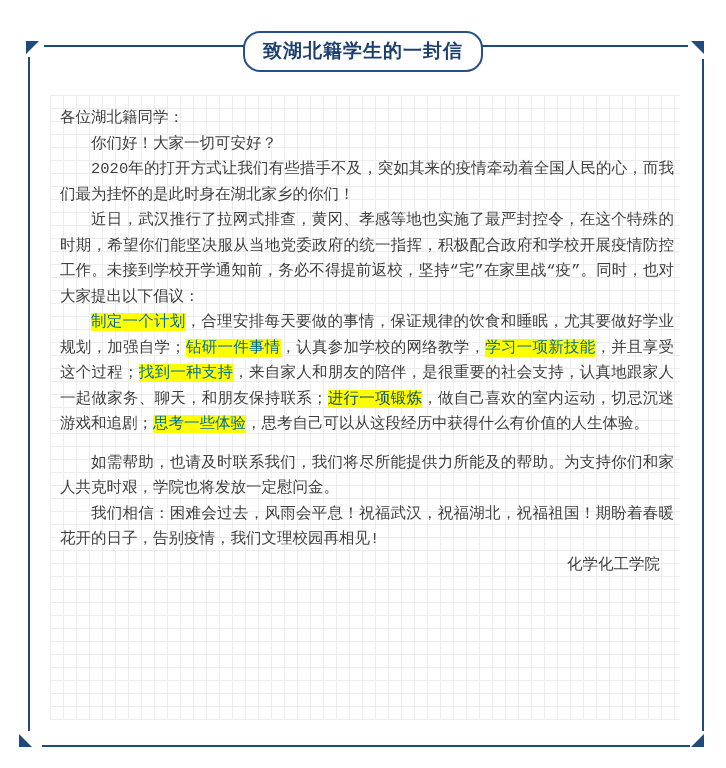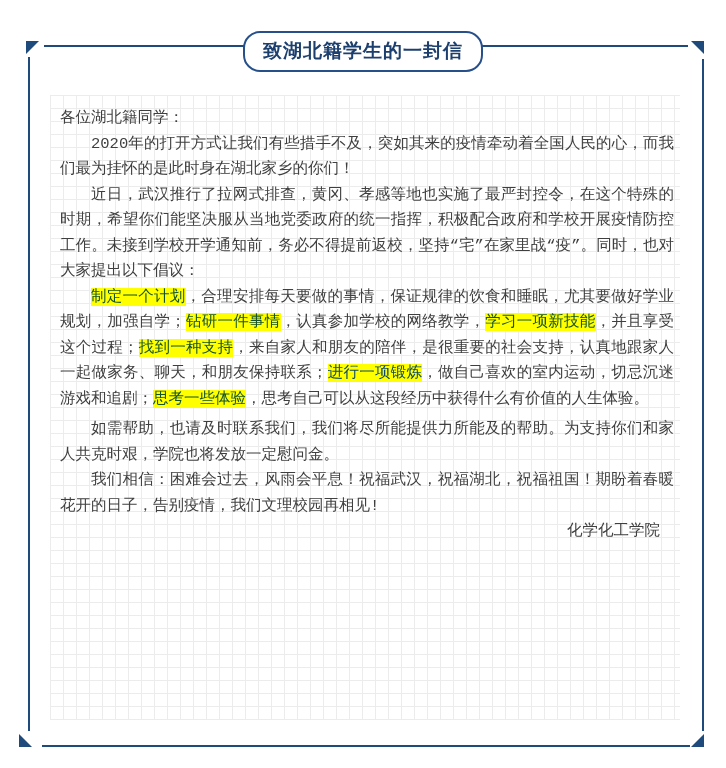--- a/index.html
+++ b/index.html
@@ -73,24 +73,24 @@
     width: 614px;
     font-size: 15.5px;
     line-height: 25.5px;
     color: #3f3f3f;
     text-align: justify;
     z-index: 1;
     font-family: Liberation Mono, monospace;
   }
   .letter p { margin: 0; }
   .letter p.indent { text-indent: 2em; }
-  .letter p.gap-before { margin-top: 5px; }
+  .letter p.gap-before { margin-top: 13px; }
   .letter p.align-right { text-align: right; text-indent: 0; padding-right: 14px; }
 
-  .hl-red  { color: #14532d; background: #ffff00; }
+  .hl-red  { color: #0369a1; background: #ffff00; }
   .hl-dark { color: #0c4a6e; background: #ffff00; }
 </style>
 </head>
 <body>
 
 <div class="page">
 
   <span class="tri tl"></span>
   <span class="tri tr"></span>
   <span class="tri bl"></span>
@@ -101,20 +101,21 @@
   <div class="frame-line line-right"></div>
 
   <div class="title-pill">
     <span>致湖北籍学生的一封信</span>
   </div>
 
   <div class="grid-bg"></div>
 
   <div class="letter">
       <p class=""><span>各位湖北籍同学：</span></p>
+      <p class="indent"><span>你们好！大家一切可安好？</span></p>
       <p class="indent"><span>2020年的打开方式让我们有些措手不及，突如其来的疫情牵动着全国人民的心，而我们最为挂怀的是此时身在湖北家乡的你们！</span></p>
       <p class="indent"><span>近日，武汉推行了拉网式排查，黄冈、孝感等地也实施了最严封控令，在这个特殊的时期，希望你们能坚决服从当地党委政府的统一指挥，积极配合政府和学校开展疫情防控工作。未接到学校开学通知前，务必不得提前返校，坚持“宅”在家里战“疫”。同时，也对大家提出以下倡议：</span></p>
       <p class="indent"><span class="hl-red">制定一个计划</span><span>，合理安排每天要做的事情，保证规律的饮食和睡眠，尤其要做好学业规划，加强自学；</span><span class="hl-red">钻研一件事情</span><span>，认真参加学校的网络教学，</span><span class="hl-red">学习一项新技能</span><span>，并且享受这个过程；</span><span class="hl-red">找到一种支持</span><span>，来自家人和朋友的陪伴，是很重要的社会支持，认真地跟家人一起做家务、聊天，和朋友保持联系；</span><span class="hl-dark">进行一项锻炼</span><span>，做自己喜欢的室内运动，切忌沉迷游戏和追剧；</span><span class="hl-red">思考一些体验</span><span>，思考自己可以从这段经历中获得什么有价值的人生体验。</span></p>
       <p class="indent gap-before"><span>如需帮助，也请及时联系我们，我们将尽所能提供力所能及的帮助。为支持你们和家人共克时艰，学院也将发放一定慰问金。</span></p>
       <p class="indent"><span>我们相信：困难会过去，风雨会平息！祝福武汉，祝福湖北，祝福祖国！期盼着春暖花开的日子，告别疫情，我们文理校园再相见!</span></p>
       <p class=" align-right"><span>化学化工学院</span></p>
     </div>
 
 </div>
 

